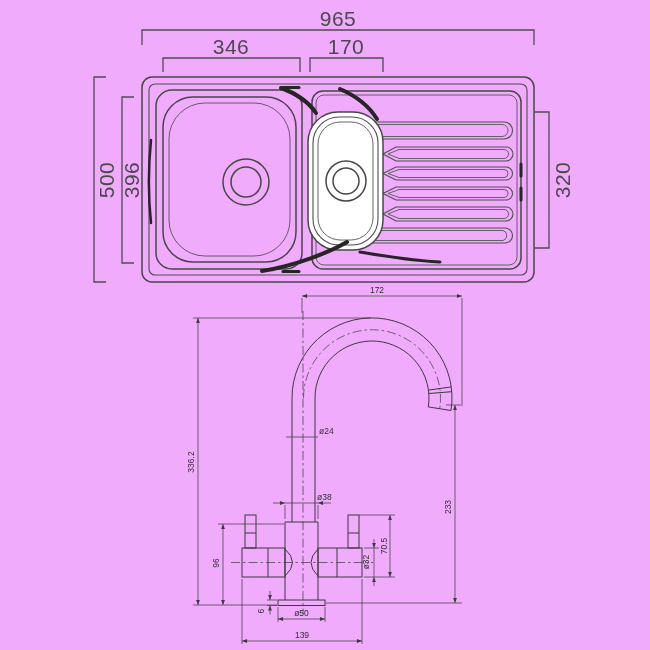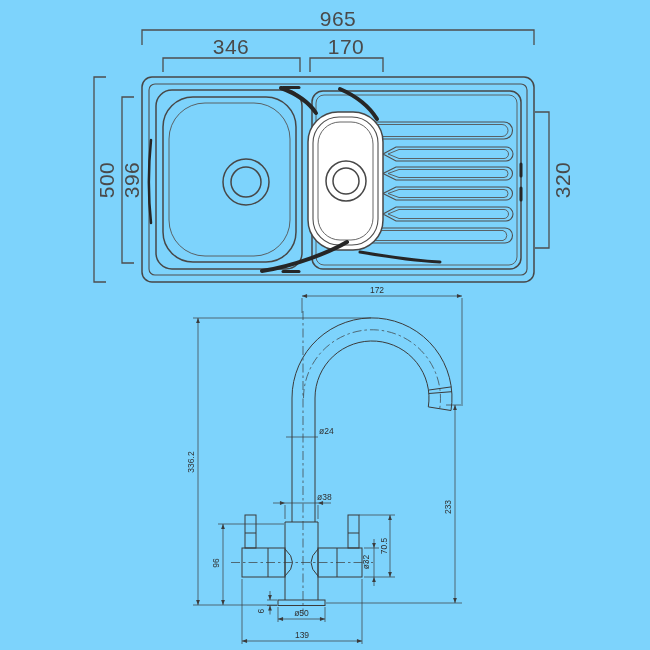--- a/index.html
+++ b/index.html
@@ -1,16 +1,16 @@
 <!DOCTYPE html>
 <html><head>
 <meta charset="utf-8">
 <style>
   html,body { margin:0; padding:0; background:#ffffff; }
-  .canvas { position:relative; width:650px; height:650px; background:#7dd3fc; overflow:hidden; }
+  .canvas { position:relative; width:650px; height:650px; background:#f0abfc; overflow:hidden; }
   svg { display:block; }
   
   .s1   { stroke:#474747; stroke-width:1.5; fill:none; }
   .s2   { stroke:#4e4e4e; stroke-width:1.1; fill:none; }
   .s3   { stroke:#555;    stroke-width:0.9; fill:none; }
   .sfill{ fill:#ffffff; }
   .acc  { stroke:#262626; fill:none; stroke-linecap:round; }
   
   .sdim { stroke:#4d4d4d; stroke-width:1.3; fill:none; }
   .stxt { font-family:"Liberation Sans",sans-serif; font-size:21px; fill:#4a4a4a; letter-spacing:0.5px; }

